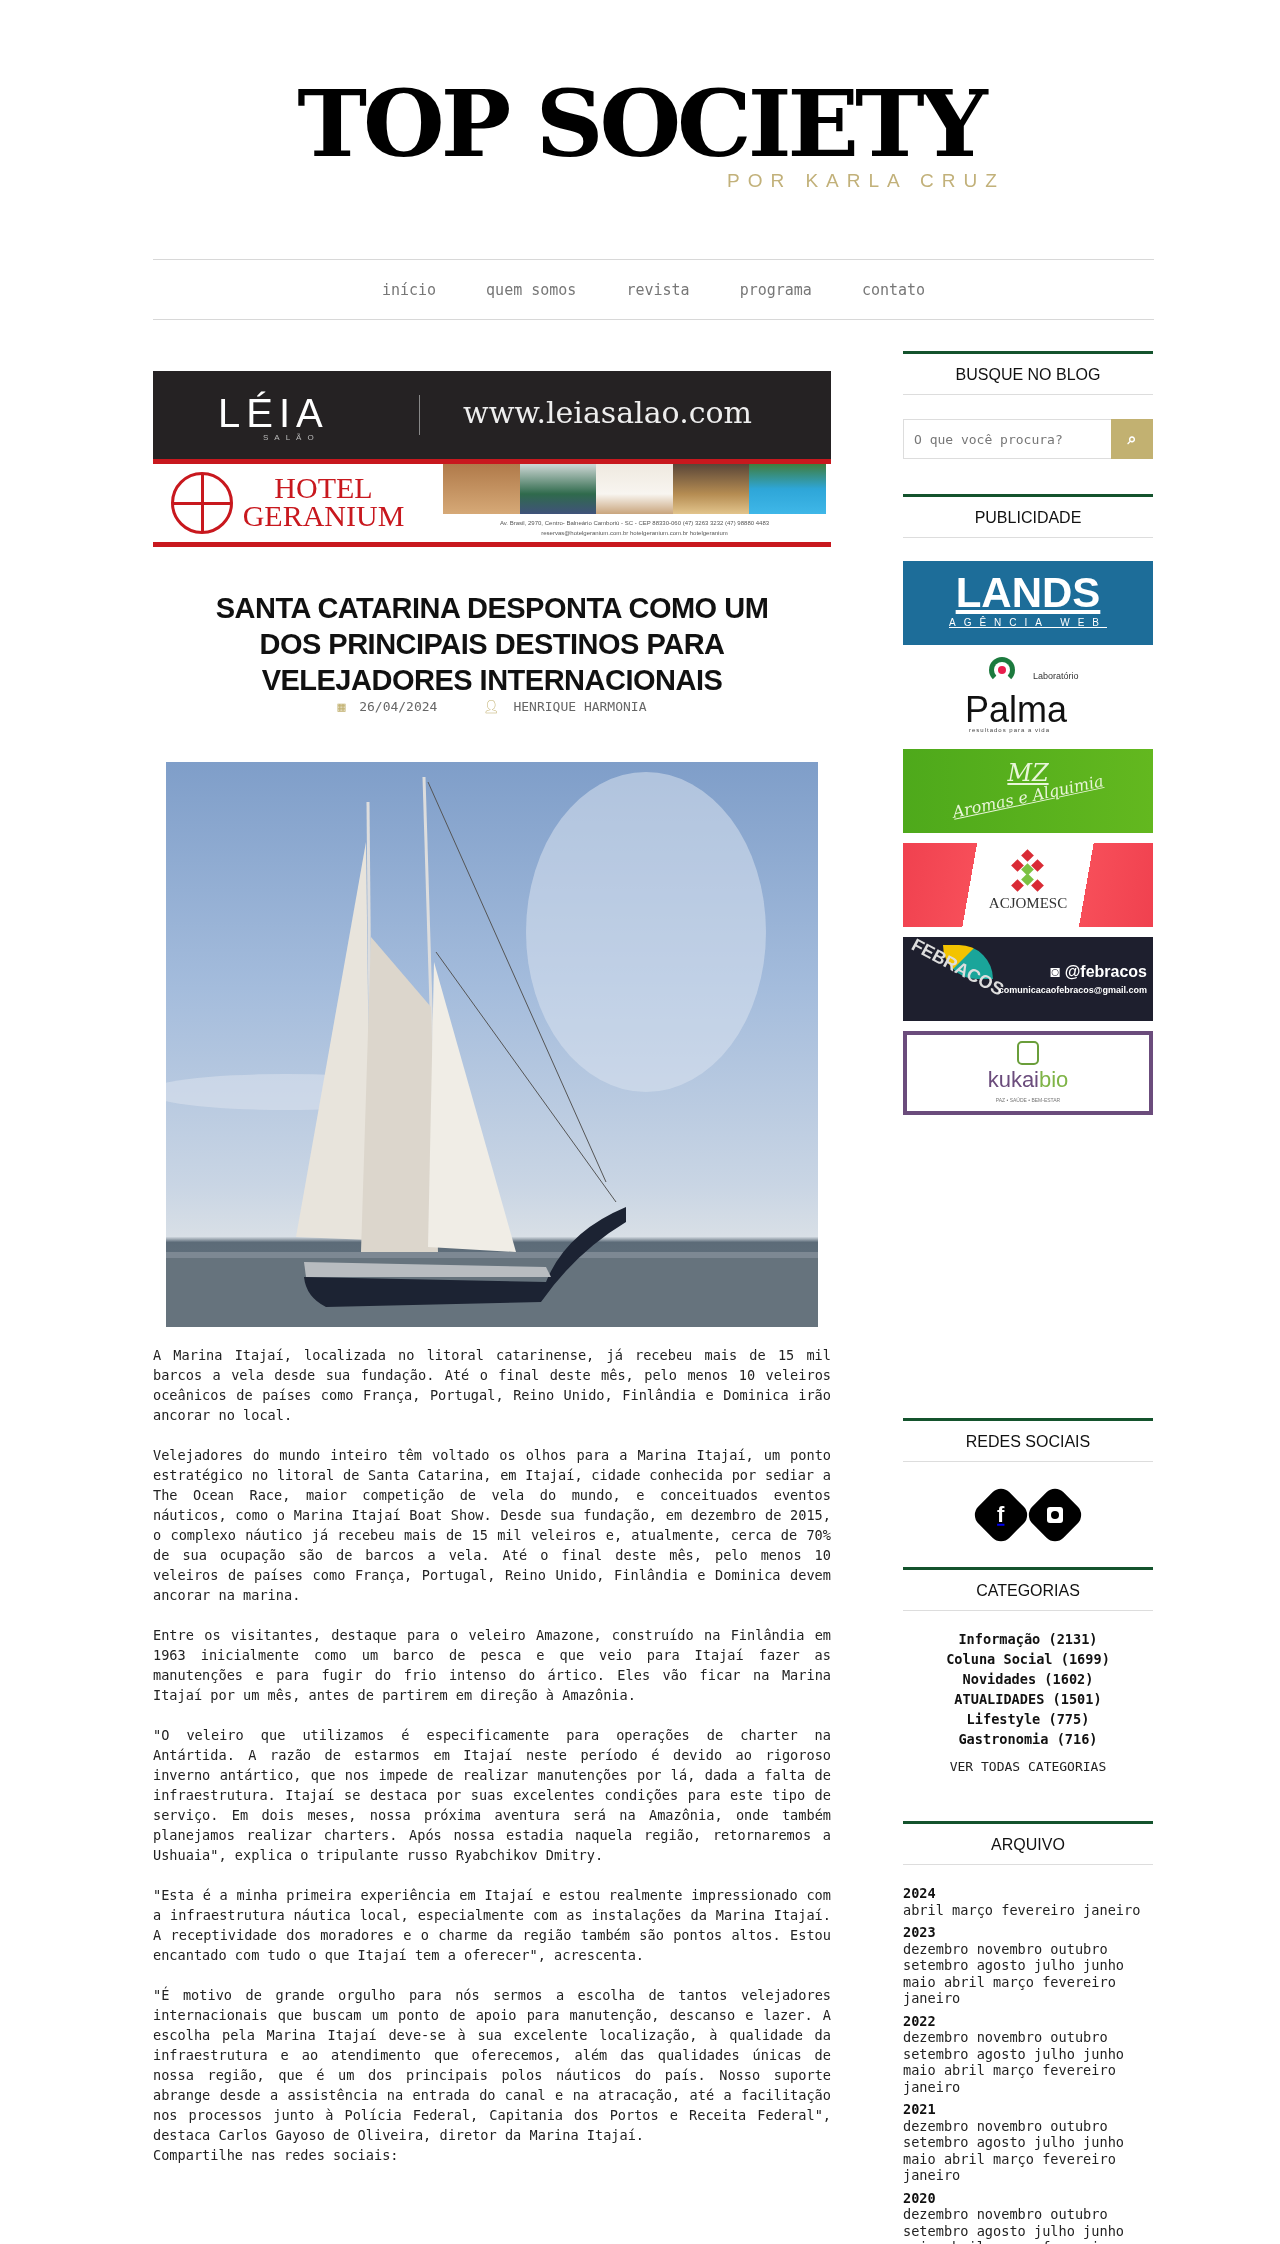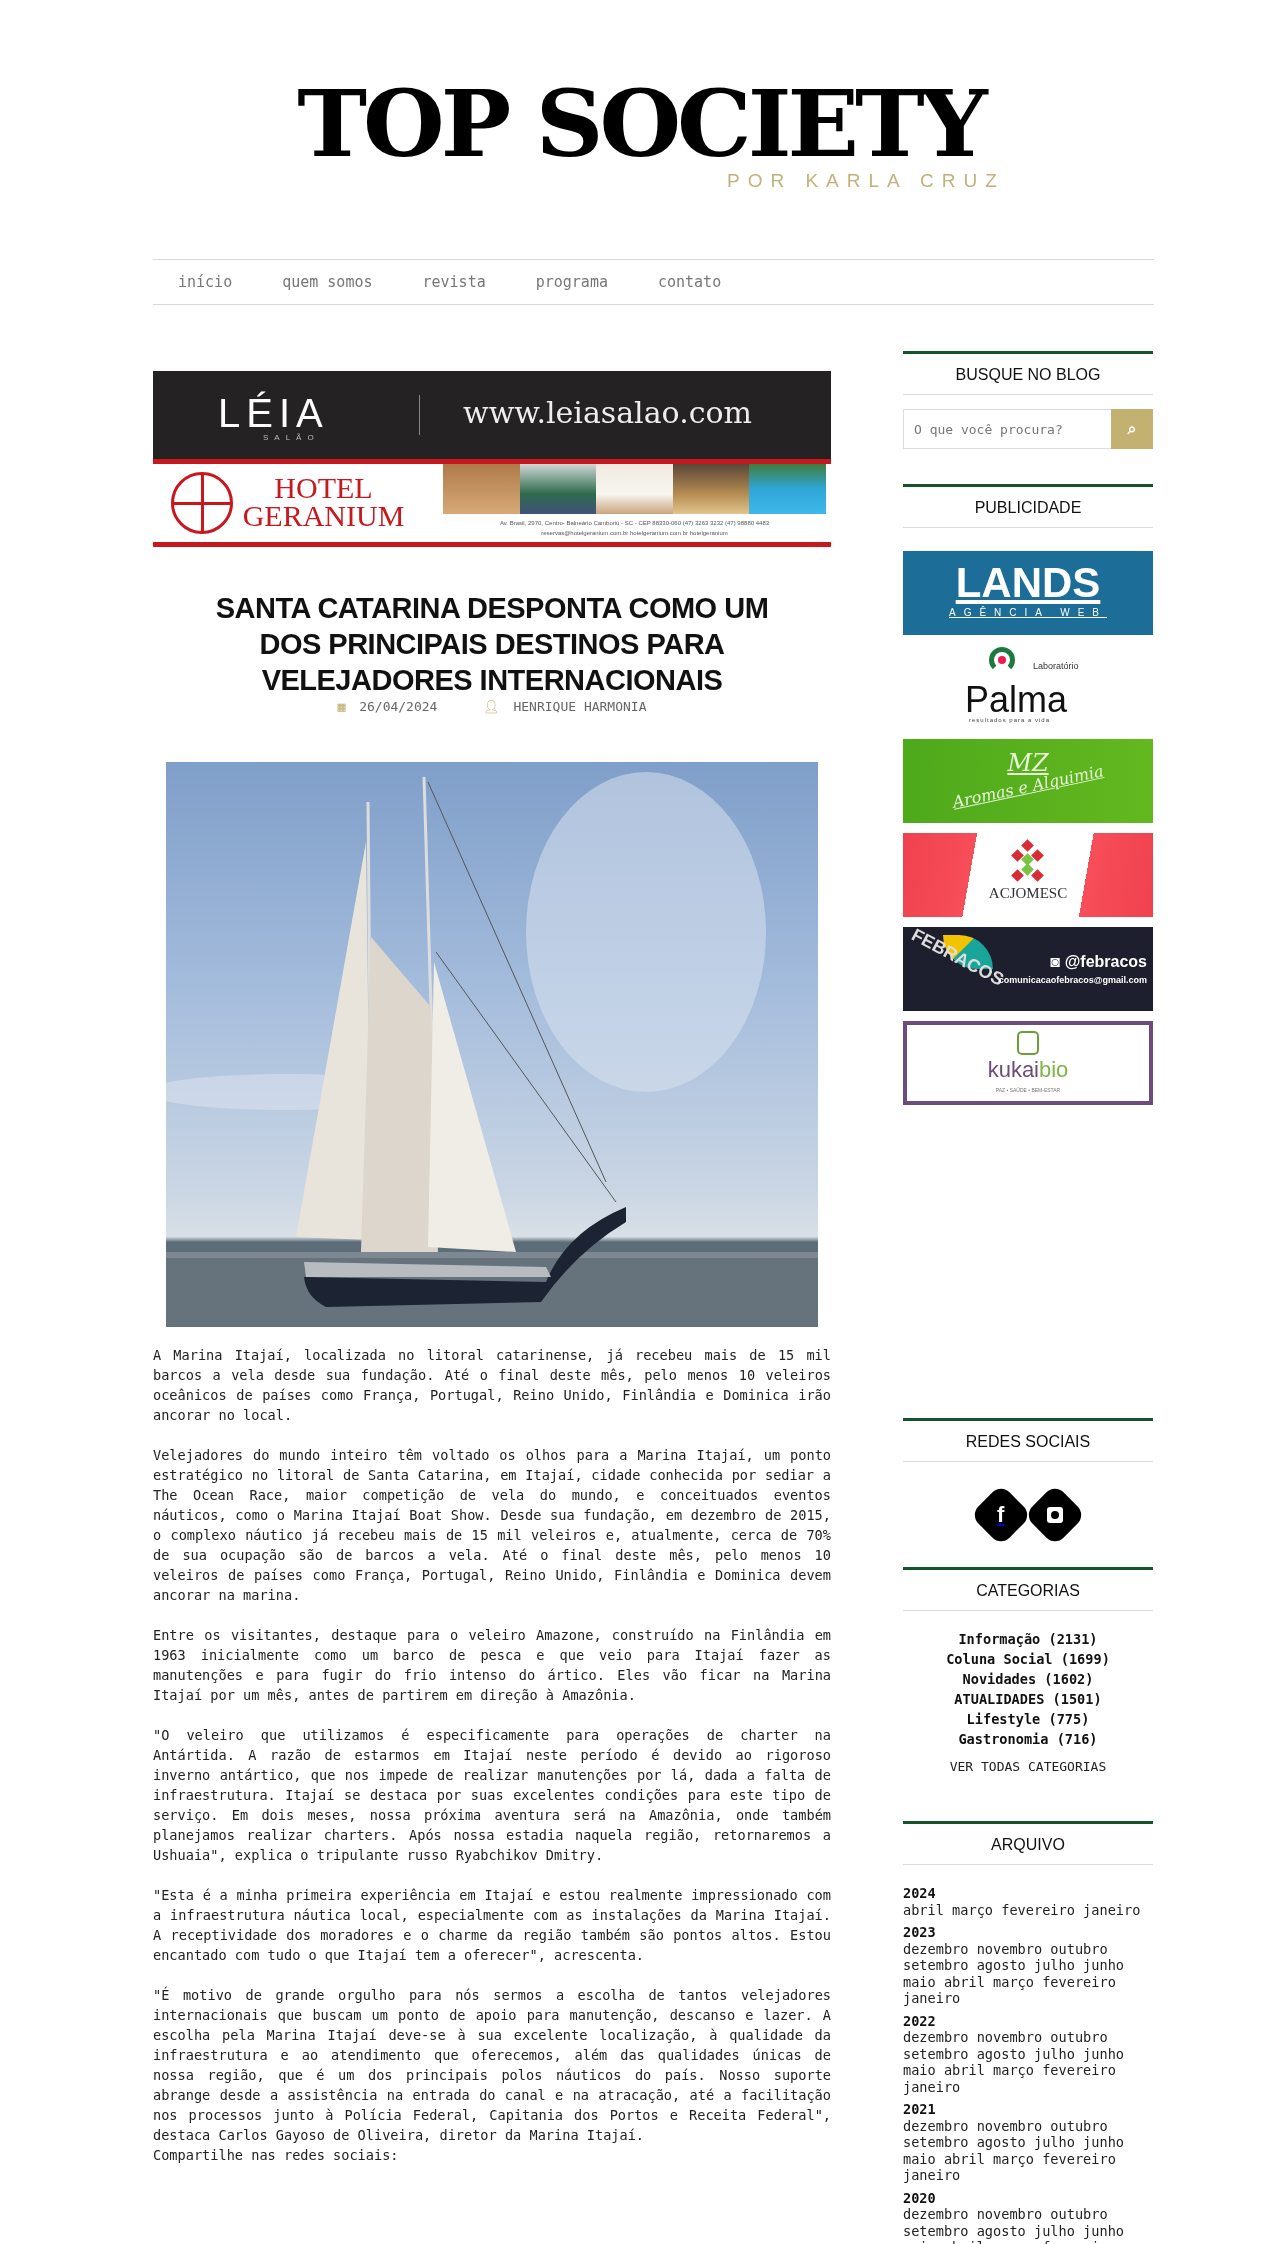--- a/index.html
+++ b/index.html
@@ -5,21 +5,21 @@
   * { box-sizing: border-box; margin: 0; padding: 0; }
   html, body { width: 1280px; background: #fff; }
   body { font-family: "DejaVu Sans Mono", monospace; color: #222; height: 2244px; overflow: hidden; position: relative; }
 
   
   .logo { position: absolute; top: 78px; left: 0; width: 1280px; text-align: center; }
   .logo-title { font-family: "DejaVu Serif", serif; font-weight: 900; font-size: 92px; letter-spacing: -4px; color: #000; line-height: 1; transform: scaleX(1.02); display: inline-block; }
   .logo-sub { position: absolute; left: 727px; top: 92px; font-family: "Liberation Sans", sans-serif; font-size: 19px; letter-spacing: 8px; color: #c2b17a; }
 
   
-  .nav { position: absolute; top: 259px; left: 153px; width: 1001px; height: 46px; border-top: 1px solid #d8d8d8; border-bottom: 1px solid #d8d8d8; display: flex; justify-content: flex-start; align-items: center; gap: 0; }
+  .nav { position: absolute; top: 259px; left: 153px; width: 1001px; height: 61px; border-top: 1px solid #d8d8d8; border-bottom: 1px solid #d8d8d8; display: flex; justify-content: center; align-items: center; gap: 0; }
   .nav a { font-family: "DejaVu Sans Mono", monospace; font-size: 15px; color: #777; text-decoration: none; padding: 0 25px; }
 
   
   .main { position: absolute; left: 153px; top: 351px; width: 678px; }
   .banner { display: block; width: 678px; position: relative; overflow: hidden; }
   .banner-hotel { height: 88px; background: #fff; border-top: 5px solid #c8181e; border-bottom: 5px solid #c8181e; }
   .hotel-logo { position: absolute; left: 18px; top: 8px; width: 62px; height: 62px; border: 3px solid #c8181e; border-radius: 50%; }
   .hotel-logo::before, .hotel-logo::after { content: ""; position: absolute; background: #c8181e; }
   .hotel-logo::before { left: 27px; top: 0; width: 3px; height: 56px; }
   .hotel-logo::after { top: 27px; left: 0; height: 3px; width: 56px; }
@@ -46,21 +46,21 @@
   .post-image { margin: 48px 0 0 13px; width: 652px; height: 565px; position: relative; overflow: hidden; background: linear-gradient(180deg, #7f9ec9 0%, #a4bcdc 40%, #c9d5e4 75%, #d8dfe6 84%, #5c6b78 85%, #6f7d88 100%); }
   .post-image svg { position: absolute; left: 0; top: 0; }
 
   .body-text { margin-top: 18px; font-size: 13.6px; line-height: 20px; color: #222; text-align: justify; }
   .body-text p { margin-bottom: 20px; }
   .share-label { margin-top: -20px; font-size: 13.6px; line-height: 20px; }
 
   
   .sidebar { position: absolute; left: 903px; top: 351px; width: 250px; }
   .widget-title { border-top: 3px solid #14532d; border-bottom: 1px solid #ddd; height: 44px; line-height: 42px; text-align: center; font-family: "Liberation Sans", sans-serif; font-size: 16px; color: #111; }
-  .search-row { margin-top: 14px; display: flex; height: 40px; }
+  .search-row { margin-top: 24px; display: flex; height: 40px; }
   .search-input { flex: 1; height: 40px; border: 1px solid #ddd; border-right: none; font-family: "DejaVu Sans Mono", monospace; font-size: 13px; padding: 0 10px; color: #777; }
   .search-input::placeholder { color: #777; }
   .search-btn { width: 42px; height: 40px; background: #c2b171; color: #fff; border: none; font-size: 16px; font-weight: 700; }
   .ads { margin-top: 23px; }
   .ad { display: block; width: 250px; height: 84px; margin-bottom: 10px; position: relative; overflow: hidden; }
   .ad-lands { background: #1d6d99; color: #fff; text-align: center; }
   .ad-lands .t1 { font-family: "Liberation Sans", sans-serif; font-weight: 700; font-size: 42px; line-height: 48px; padding-top: 8px; }
   .ad-lands .t2 { font-family: "Liberation Sans", sans-serif; font-size: 10px; letter-spacing: 8px; }
   .ad-palma { background: #fff; text-align: center; }
   .ad-palma .swirl { position: absolute; left: 86px; top: 2px; width: 26px; height: 26px; border: 5px solid #1c7a3e; border-radius: 50%; border-bottom-color: transparent; }

